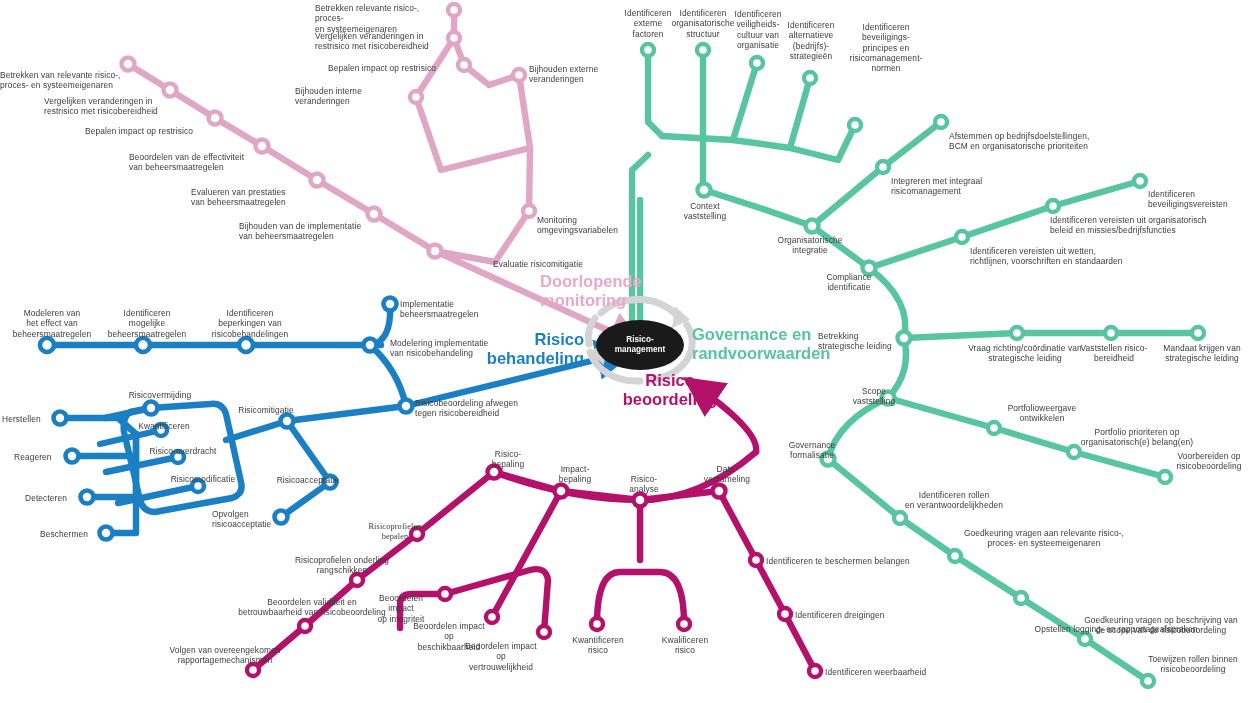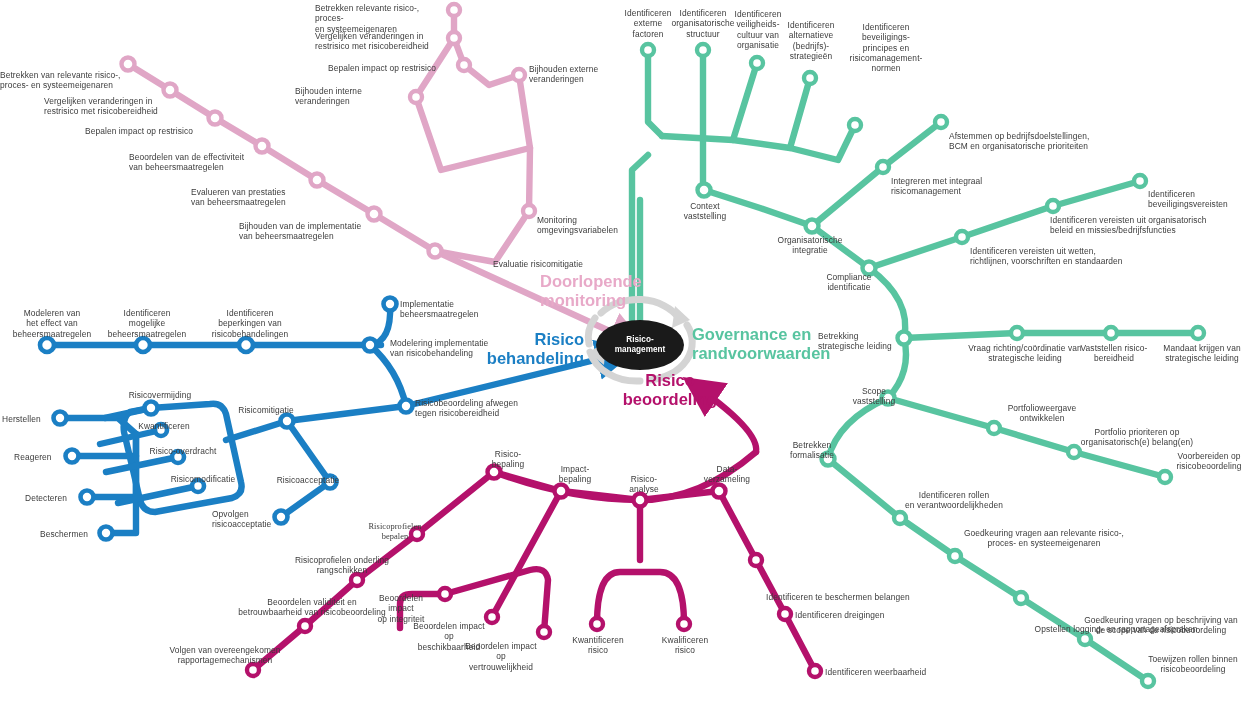--- a/index.html
+++ b/index.html
@@ -278,21 +278,21 @@
       <div class="lbl c" style="left: 1154px; top: 343px; width: 96px;">Mandaat krijgen van
 strategische leiding</div>
       <div class="lbl c" style="left: 838px; top: 386px; width: 72px;">Scope
 vaststelling</div>
       <div class="lbl c" style="left: 992px; top: 403px; width: 100px;">Portfolioweergave
 ontwikkelen</div>
       <div class="lbl c" style="left: 1070px; top: 427px; width: 134px;">Portfolio prioriteren op
 organisatorisch(e) belang(en)</div>
       <div class="lbl c" style="left: 1163px; top: 451px; width: 92px;">Voorbereiden op
 risicobeoordeling</div>
-      <div class="lbl c" style="left: 776px; top: 440px; width: 72px;">Betrekken
+      <div class="lbl c" style="left: 776px; top: 440px; width: 72px;">Governance
 formalisatie</div>
       <div class="lbl c" style="left: 894px; top: 490px; width: 120px;">Identificeren rollen
 en verantwoordelijkheden</div>
       <div class="lbl c" style="left: 946px; top: 528px; width: 196px;">Goedkeuring vragen aan relevante risico-,
 proces- en systeemeigenaren</div>
       <div class="lbl c" style="left: 1018px; top: 580px; width: 196px; margin-top: 44px;">Opstellen logging- en rapportageafspraken</div>
       <div class="lbl c" style="left: 1074px; top: 615px; width: 174px;">Goedkeuring vragen op beschrijving van
 de scope van de risicobeoordeling</div>
       <div class="lbl c" style="left: 1138px; top: 654px; width: 110px;">Toewijzen rollen binnen
 risicobeoordeling</div>
@@ -342,18 +342,18 @@
       <div class="lbl c" style="left: 366px; top: 593px; width: 70px;">Beoordelen impact
 op integriteit</div>
       <div class="lbl c" style="left: 410px; top: 621px; width: 78px;">Beoordelen impact op
 beschikbaarheid</div>
       <div class="lbl c" style="left: 462px; top: 641px; width: 78px;">Beoordelen impact op
 vertrouwelijkheid</div>
       <div class="lbl c" style="left: 563px; top: 635px; width: 70px;">Kwantificeren
 risico</div>
       <div class="lbl c" style="left: 650px; top: 635px; width: 70px;">Kwalificeren
 risico</div>
-      <div class="lbl l" style="left: 766px; top: 556px; width: 180px; margin-top: 36px;">Identificeren te beschermen belangen</div>
+      <div class="lbl l" style="left: 766px; top: 556px; width: 180px;">Identificeren te beschermen belangen</div>
       <div class="lbl l" style="left: 795px; top: 610px; width: 130px;">Identificeren dreigingen</div>
       <div class="lbl l" style="left: 825px; top: 667px; width: 136px;">Identificeren weerbaarheid</div>
     </div>
 
 </div>
 
 </body></html>

